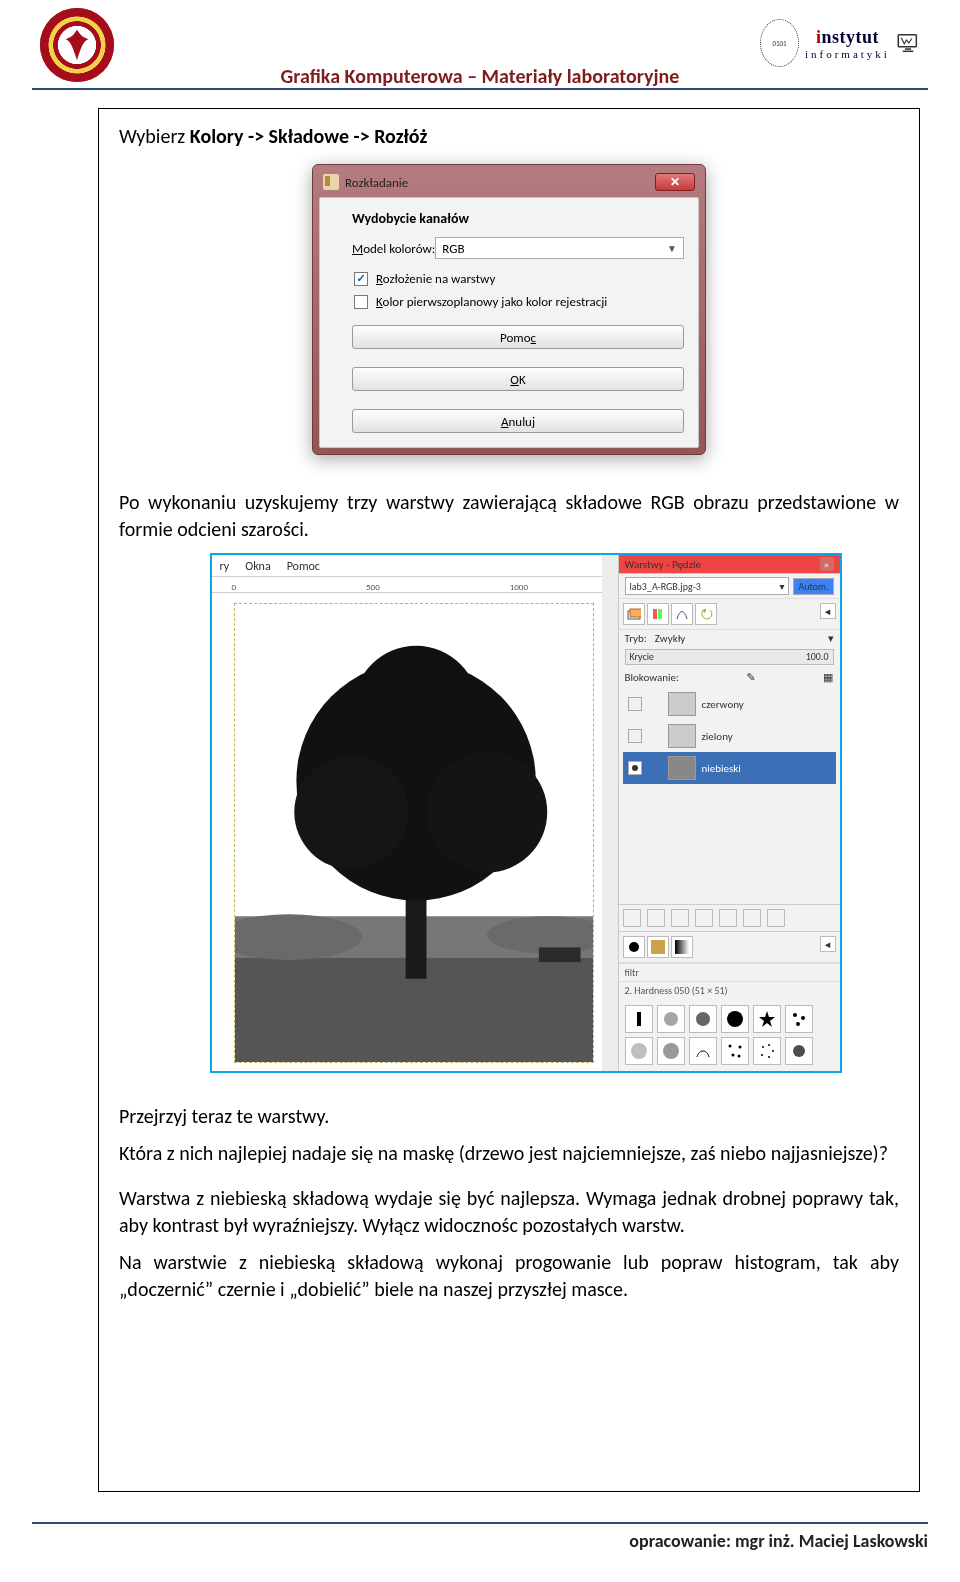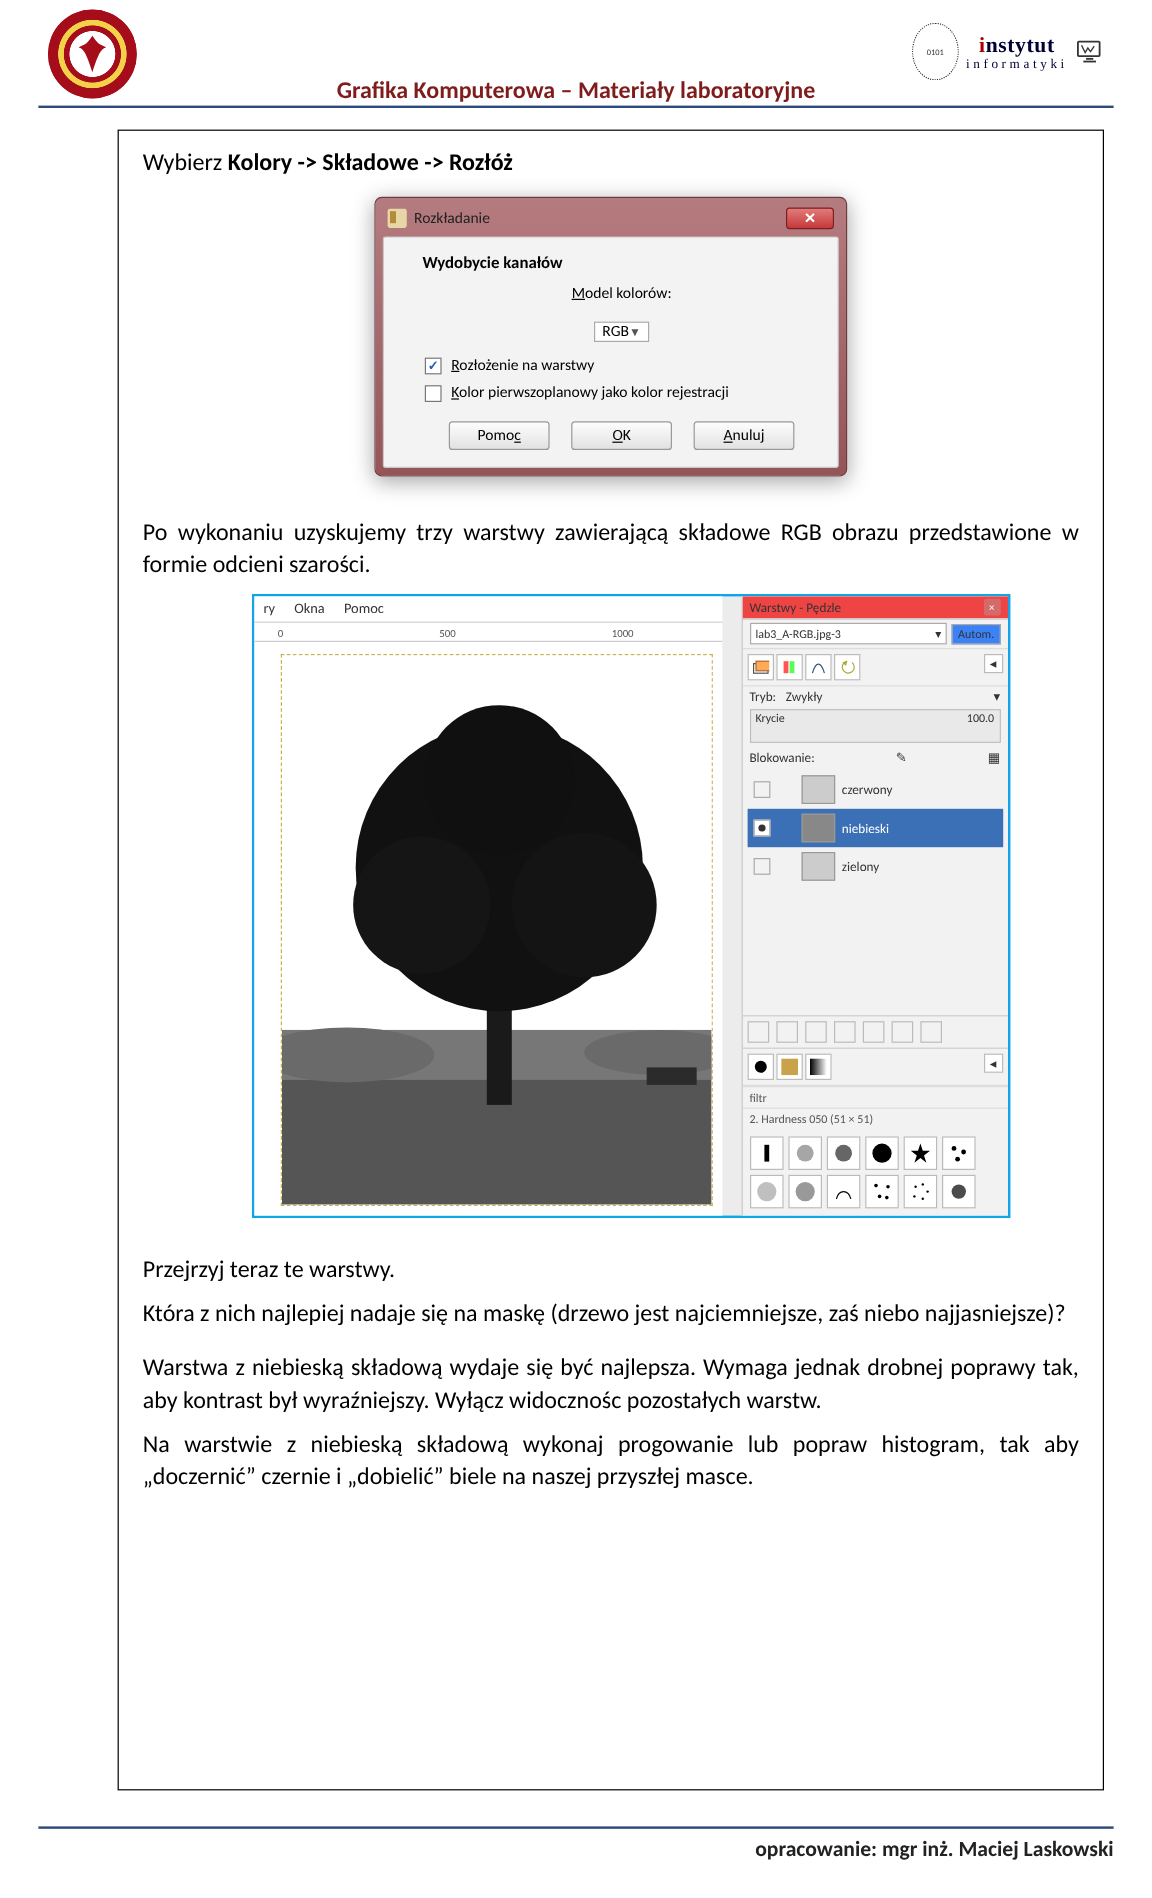--- a/index.html
+++ b/index.html
@@ -93,30 +93,30 @@
     border:1px solid #801e1e;border-radius:3px;color:#fff;
     display:flex;align-items:center;justify-content:center;font-weight:bold;font-size:12px;
   }
   .dialog-body{
     background:#f3f3f3;
     border:1px solid #c7c7c7;
     border-radius:2px;
     padding: 12px 14px 14px 32px;
   }
   .dlg-group-title{ font-weight:bold; font-size:14px; margin-bottom:10px;}
-  .dlg-row{ display:flex; align-items:center; gap:16px; margin-bottom:12px;flex-direction:column;}
+  .dlg-row{ display:flex; align-items:center; gap:0; margin-bottom:12px;}
   .dlg-label{ font-size:13px; }
   .dlg-select{
     flex:1; height:22px; border:1px solid #aaa; background:#fff;
     display:flex;align-items:center;justify-content:space-between; padding:0 6px;
   }
   .dlg-select .caret{ font-size:10px;color:#555;}
   .dlg-check{ display:flex; align-items:center; gap:8px; margin:8px 0 8px 2px; font-size:13px;}
   .chk{ width:14px;height:14px;border:1px solid #777;background:#fff;display:flex;align-items:center;justify-content:center;font-size:11px;color:#1a5fb4;font-weight:bold;}
-  .dlg-buttons{ display:flex; justify-content:center; gap:18px; margin-top:16px;}
+  .dlg-buttons{ display:flex; justify-content:center; gap:18px; margin-top:16px;flex-direction:column;}
   .dlg-btn{
     min-width:84px; height:24px; border:1px solid #999; border-radius:3px;
     background:linear-gradient(#fdfdfd,#e2e2e2);
     display:flex;align-items:center;justify-content:center;font-size:13px;
   }
   .underline-accel{ text-decoration: underline; text-decoration-thickness:1px;}
 
   
   .gimp-wrap{ display:flex; justify-content:center; margin: 8px 0 30px 0; padding:0 24px;}
   .gimp{
@@ -149,21 +149,21 @@
     display:flex;align-items:center;justify-content:space-between;
     background:#ef4444;border-bottom:1px solid #ccc;padding:2px 6px;font-size:11px;
   }
   .dock-title .x{ width:14px;height:14px;background:#d46b6b;border-radius:2px;color:#fff;display:flex;align-items:center;justify-content:center;font-size:9px;}
   .dock-row{ display:flex;align-items:center;gap:4px;padding:3px 6px;border-bottom:1px solid #ddd;}
   .dock-select{flex:1;height:18px;border:1px solid #aaa;background:#fff;font-size:10px;display:flex;align-items:center;padding:0 4px;justify-content:space-between;}
   .autom{ border:1px solid #aaa;padding:1px 4px;font-size:10px;background:#3b82f6;}
   .tabrow{display:flex;gap:2px;padding:4px 4px;border-bottom:1px solid #ddd;}
   .tab-ic{width:22px;height:22px;border:1px solid #bbb;background:#fff;display:flex;align-items:center;justify-content:center;}
   .propline{display:flex;justify-content:space-between;padding:2px 6px;}
-  .slider{height:28px;margin:2px 6px 4px 6px;background:#dadada;border:1px solid #bbb;position:relative;}
+  .slider{height:16px;margin:2px 6px 4px 6px;background:#dadada;border:1px solid #bbb;position:relative;}
   .slider .fill{position:absolute;left:0;top:0;bottom:0;width:100%;background:#e9e9e9;}
   .slider .lab{position:absolute;left:4px;top:0;font-size:10px;}
   .slider .val{position:absolute;right:4px;top:0;font-size:10px;}
   .layers{padding:2px 4px;}
   .layer{display:flex;align-items:center;gap:6px;padding:3px 4px;border:1px solid transparent;}
   .layer .eye{width:14px;height:14px;border:1px solid #aaa;}
   .layer .thumb{width:28px;height:24px;border:1px solid #999;background:#ccc;}
   .layer.sel{background:#3b6fb6;color:#fff;}
   .bottombar{display:flex;gap:6px;padding:4px;border-top:1px solid #ccc;}
   .mini{width:18px;height:18px;border:1px solid #bbb;}
@@ -346,35 +346,35 @@
           <span>✎</span>
           <span>▦</span>
         </div>
         <div class="layers">
           <div class="layer">
             <div class="eye"></div>
             <div style="width:14px"></div>
             <div class="thumb"></div>
             <span>czerwony</span>
           </div>
-          <div class="layer sel">
-            <div class="eye" style="background:#fff">
-              <svg width="12" height="12">
-                  <circle cx="6" cy="6" r="3" fill="#333"></circle>
-                </svg>
-            </div>
-            <div style="width:14px"></div>
-            <div class="thumb" style="background:#888"></div>
-            <span>niebieski</span>
-          </div>
           <div class="layer">
             <div class="eye"></div>
             <div style="width:14px"></div>
             <div class="thumb"></div>
             <span>zielony</span>
+          </div>
+          <div class="layer sel">
+            <div class="eye" style="background:#fff">
+              <svg width="12" height="12">
+                  <circle cx="6" cy="6" r="3" fill="#333"></circle>
+                </svg>
+            </div>
+            <div style="width:14px"></div>
+            <div class="thumb" style="background:#888"></div>
+            <span>niebieski</span>
           </div>
         </div>
         <div style="flex:1"></div>
         <div class="bottombar">
           <div class="mini"></div>
           <div class="mini"></div>
           <div class="mini"></div>
           <div class="mini"></div>
           <div class="mini"></div>
           <div class="mini"></div>

